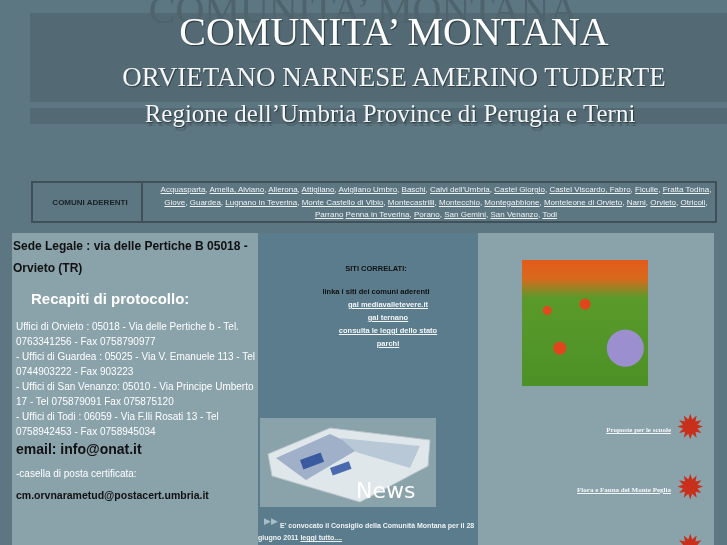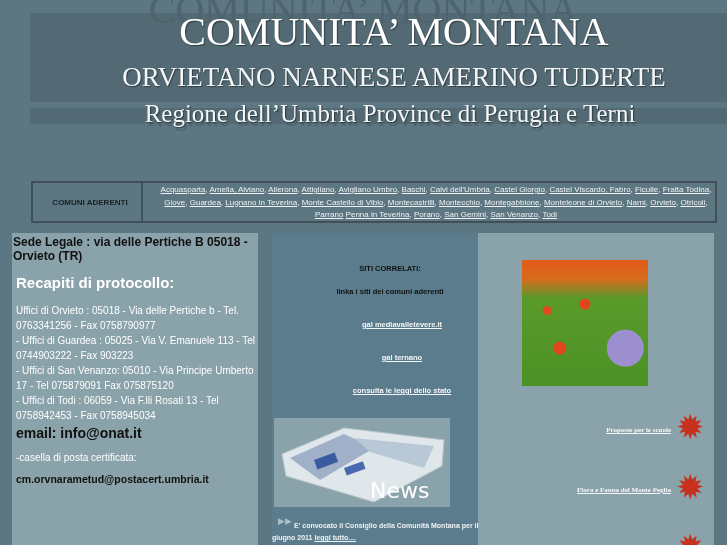--- a/index.html
+++ b/index.html
@@ -50,36 +50,36 @@
   .comuni-links {
     flex: 1; text-align: center; font-size: 8px; line-height: 12.5px; padding: 1px 2px 0 16px; color: #f0f3f4;
   }
   .comuni-links a { color: #f0f3f4; text-decoration: underline; }
 
   
   .panel-left {
     position: absolute; left: 12px; top: 233px; width: 246px; height: 312px; background: #8aa2aa;
     padding: 2px 2px 0 1px;
   }
-  .sede { font-size: 12px; font-weight: bold; color: #111; line-height: 14px; }
-  .recapiti { font-size: 15px; font-weight: bold; color: #ffffff; margin-top: 11px; margin-left: 3px; }
+  .sede { font-size: 12px; font-weight: bold; color: #111; line-height: 22px; }
+  .recapiti { font-size: 15px; font-weight: bold; color: #ffffff; margin-top: 11px; margin-left: 18px; }
   .uffici { font-size: 10px; color: #ffffff; line-height: 15px; margin-top: 12px; margin-left: 3px; }
   .uffici p { margin-bottom: 0px; }
   .uffici p + p { margin-top: 0px; }
   .email { font-size: 14px; font-weight: bold; color: #111; margin-top: 2px; margin-left: 3px; }
   .pec-label { font-size: 10px; color: #ffffff; margin-top: 11px; margin-left: 3px; }
   .pec { font-size: 10.5px; font-weight: bold; color: #111; margin-top: 10px; margin-left: 3px; }
 
   .panel-mid {
-    position: absolute; left: 272px; top: 233px; width: 236px; height: 312px; background: #5b7c8c;
+    position: absolute; left: 258px; top: 233px; width: 236px; height: 312px; background: #5b7c8c;
   }
   .siti { text-align: center; font-size: 7.5px; font-weight: bold; }
   .siti .title { color: #111; margin-top: 31px; }
   .siti .sub { color: #111; margin-top: 14px; }
-  .siti a { display: block; color: #f4f6f7; text-decoration: underline; margin-top: 24px; padding-left: 24px; }
+  .siti a { display: block; color: #f4f6f7; text-decoration: underline; margin-top: 4px; padding-left: 24px; }
   .news-img {
     position: absolute; left: 2px; top: 185px; width: 176px; height: 89px; background: #8aa2aa;
     overflow: hidden;
   }
   .news-text { position: absolute; left: 0; top: 287px; width: 220px; font-size: 7px; font-weight: bold; color: #eef2f3; line-height: 12px; }
   .news-text a { color: #eef2f3; }
   .arrow { position: absolute; left: 6px; top: 283px; color: #a9bfc7; font-size: 9px; }
 
   .panel-right {
     position: absolute; left: 478px; top: 233px; width: 236px; height: 312px; background: #8aa2aa;

